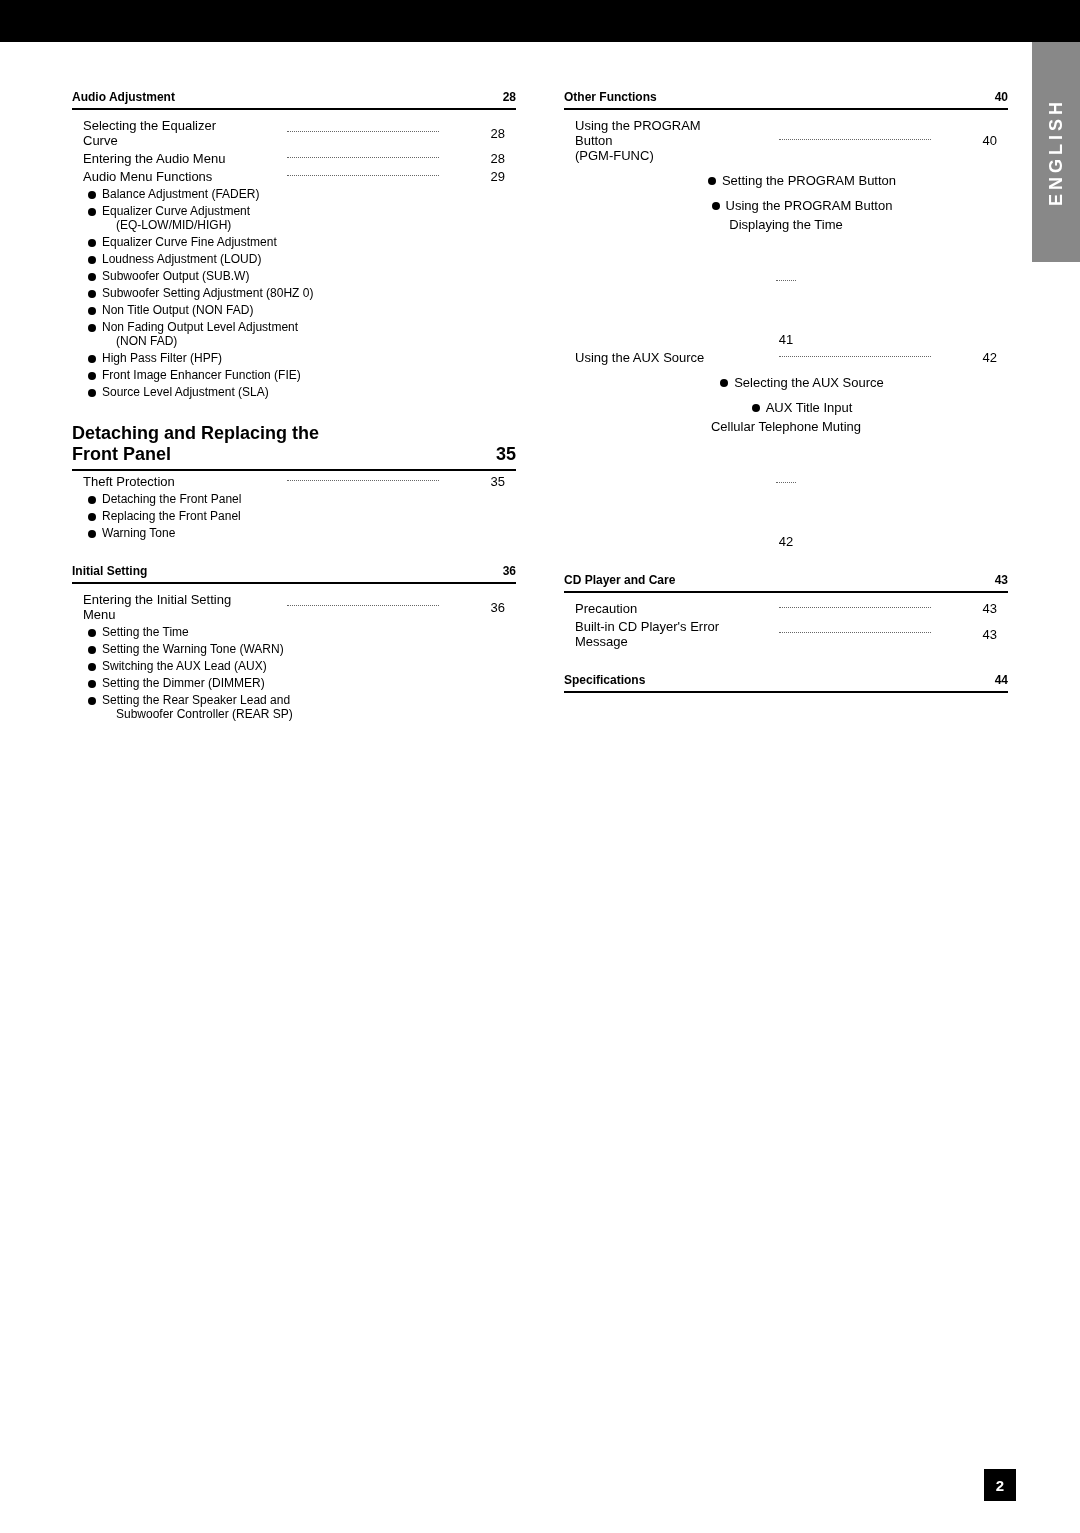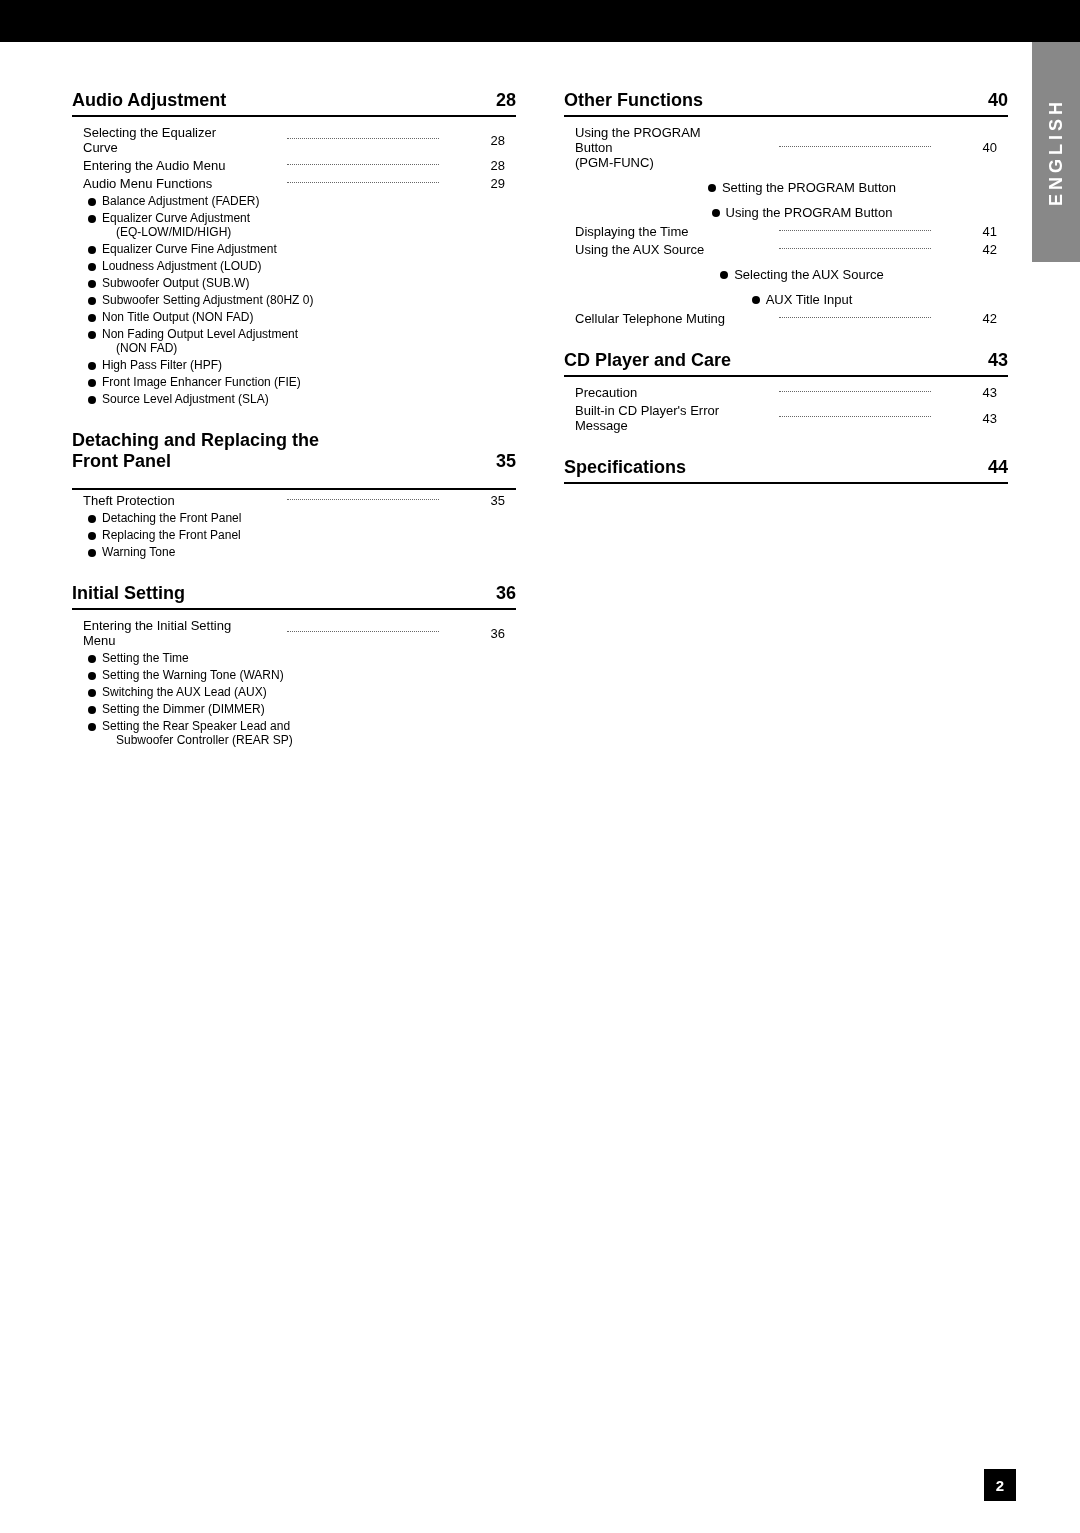--- a/index.html
+++ b/index.html
@@ -60,21 +60,21 @@
     
     .content {
       padding: 48px 72px 80px 72px;
       display: grid;
       grid-template-columns: 1fr 1fr;
       gap: 0 48px;
     }
 
     
     .section-heading {
-      font-size: 18px;
+      font-size: 12px;
       font-weight: bold;
       border-bottom: 2px solid #000000;
       padding-bottom: 4px;
       margin-bottom: 8px;
       display: flex;
       justify-content: space-between;
       align-items: baseline;
     }
 
     
@@ -130,30 +130,30 @@
     }
 
     
     .section-block {
       margin-bottom: 24px;
     }
     .combined-sub {
       font-size: 18px;
       font-weight: bold;
       border-bottom: 2px solid #000;
-      padding-bottom: 16px;
+      padding-bottom: 4px;
       display: flex;
       justify-content: space-between;
       align-items: center;
     }
 
     .left-col { }
     .right-col { }
 
-    .mt4 { margin-top: 4px; }
+    .mt4 { margin-top: 4px; flex-direction: column; }
     .mt16 { margin-top: 16px; }
   </style>
 </head>
 <body>
 
 <div class="top-bar"></div>
 
 <div class="side-tab">
   <span>ENGLISH</span>
 </div>

